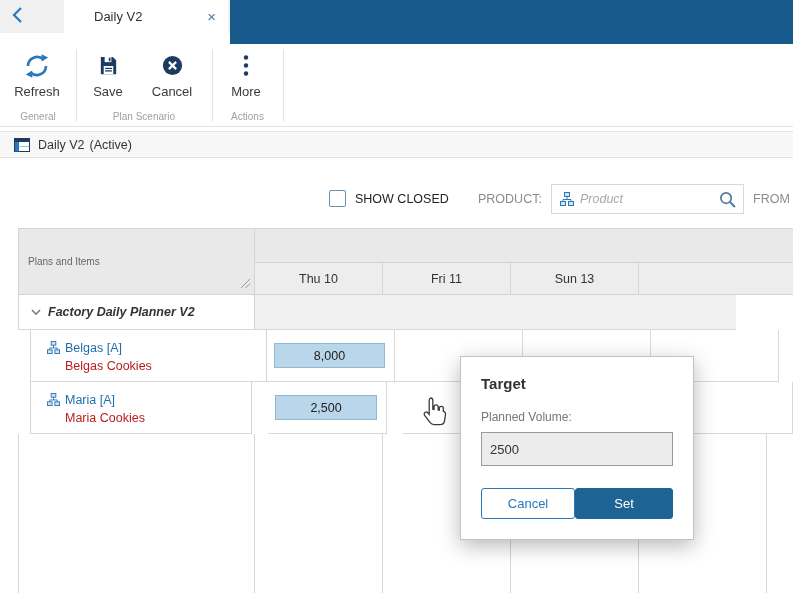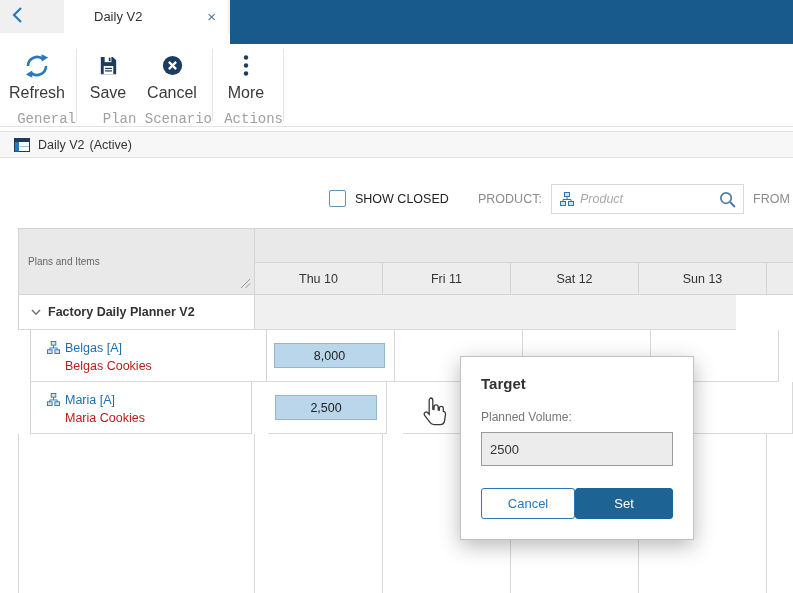--- a/index.html
+++ b/index.html
@@ -13,23 +13,23 @@
   .back-btn { position:absolute; left:6px; top:6px; width:24px; height:22px; display:flex; align-items:center; justify-content:center; cursor:pointer; }
   .tab { position:absolute; left:64px; top:0; width:164px; height:33px; background:#fff;
          display:flex; align-items:center; justify-content:space-between; padding:0 12px 0 30px; font-size:13px; color:#333; }
   .tab-close { color:#4d7aa0; font-size:15px; line-height:15px; cursor:pointer; }
   .blue-bar { position:absolute; left:230px; top:0; width:563px; height:44px; background:#195a8d; }
 
   
   .ribbon { position:absolute; left:0; top:44px; width:793px; height:83px; background:#fff; border-bottom:1px solid #e4e4e4; }
   .rb { position:absolute; top:8px; display:flex; flex-direction:column; align-items:center; gap:5px; cursor:pointer; }
   .rb-icon { height:27px; display:flex; align-items:center; justify-content:center; }
-  .rb-label { font-size:16px; color:#3a3a3a; }
+  .rb-label { font-size:13px; color:#3a3a3a; }
   .rb-sep { position:absolute; top:5px; height:72px; width:1px; background:#e3e3e3; }
-  .rb-group { position:absolute; top:67px; text-align:right; font-size:14px; color:#a0a0a0;font-family:Liberation Mono, monospace; }
+  .rb-group { position:absolute; top:67px; text-align:center; font-size:10px; color:#a0a0a0; }
 
   
   .view-header { position:absolute; left:0; top:131px; width:793px; height:27px; background:#f7f7f7;
     border-top:1px solid #e2e2e2; border-bottom:1px solid #e2e2e2;
     display:flex; align-items:center; gap:8px; padding-left:14px; font-size:12.5px; color:#333; }
 
   
   .checkbox { position:absolute; left:329px; top:190px; width:17px; height:17px; background:#fff;
     border:1px solid #6591b3; border-radius:2px; cursor:pointer; }
   .f-label { position:absolute; font-size:12.5px; }
@@ -45,21 +45,21 @@
   .grid { position:absolute; left:18px; top:228px; width:775px; height:365px; }
   .g-corner { position:absolute; left:0; top:0; width:237px; height:67px; background:#e9e9e9;
     border:1px solid #d4d4d4; display:flex; align-items:center; padding-left:9px; font-size:10px; color:#666; }
   .g-resize { position:absolute; right:3px; bottom:3px; }
   .g-band { position:absolute; left:237px; top:0; width:538px; height:35px; background:#e9e9e9;
     border-top:1px solid #d4d4d4; border-bottom:1px solid #d4d4d4; }
   .g-dates { position:absolute; left:237px; top:35px; width:538px; height:32px; display:flex; }
   .g-date { width:128px; background:#ededed; border-right:1px solid #d4d4d4; border-bottom:1px solid #d4d4d4;
     display:flex; align-items:center; justify-content:center; font-size:12.5px; color:#333; cursor:default; }
   .g-date.filler { flex:1; border-right:none; }
-  .g-group-row { position:absolute; left:0; top:67px; width:718px; height:35px; display:flex; }
+  .g-group-row { position:absolute; left:0; top:67px; width:718px; height:35px; display:flex;font-style:italic; }
   .g-group-name { width:237px; background:#fff; border-left:1px solid #d4d4d4; border-right:1px solid #d4d4d4;
     border-bottom:1px solid #d9d9d9; display:flex; align-items:center; gap:7px; padding-left:12px;
     font-size:12.5px; font-weight:bold; color:#333; cursor:pointer; }
   .g-group-band { flex:1; background:#f0f0f0; border-bottom:1px solid #d9d9d9; }
   .g-row { position:absolute; left:0; width:775px; height:52px; display:flex;padding-left:12px; }
   .g-row.r1 { top:102px; } .g-row.r2 { top:154px;gap:16px; }
   .g-name { width:237px; background:#fff; border-left:1px solid #d4d4d4; border-right:1px solid #d4d4d4;
     border-bottom:1px solid #d9d9d9; padding:8px 0 0 16px; }
   .g-link-line { display:flex; align-items:center; gap:5px; height:19px; }
   .g-link { font-size:12.5px; color:#1f6fad; cursor:pointer; }
@@ -202,21 +202,20 @@
       <span class="g-resize">
         <svg width="11" height="11" viewBox="0 0 11 11">
           <path d="M1 10 L10 1 M5.5 10 L10 5.5" stroke="#999" stroke-width="1" fill="none"></path>
         </svg>
       </span>
     </div>
     <div class="g-band"></div>
     <div class="g-dates">
       <div class="g-date">Thu 10</div>
       <div class="g-date">Fri 11</div>
-      <div class="g-date">Sat 12</div>
       <div class="g-date">Sun 13</div>
       <div class="g-date filler"></div>
     </div>
 
     <div class="g-group-row">
       <div class="g-group-name">
         <span style="display:flex;">
           <svg width="10" height="7" viewBox="0 0 10 7">
               <polyline points="1,1 5,5.2 9,1" fill="none" stroke="#777" stroke-width="1.6"></polyline>
             </svg>

